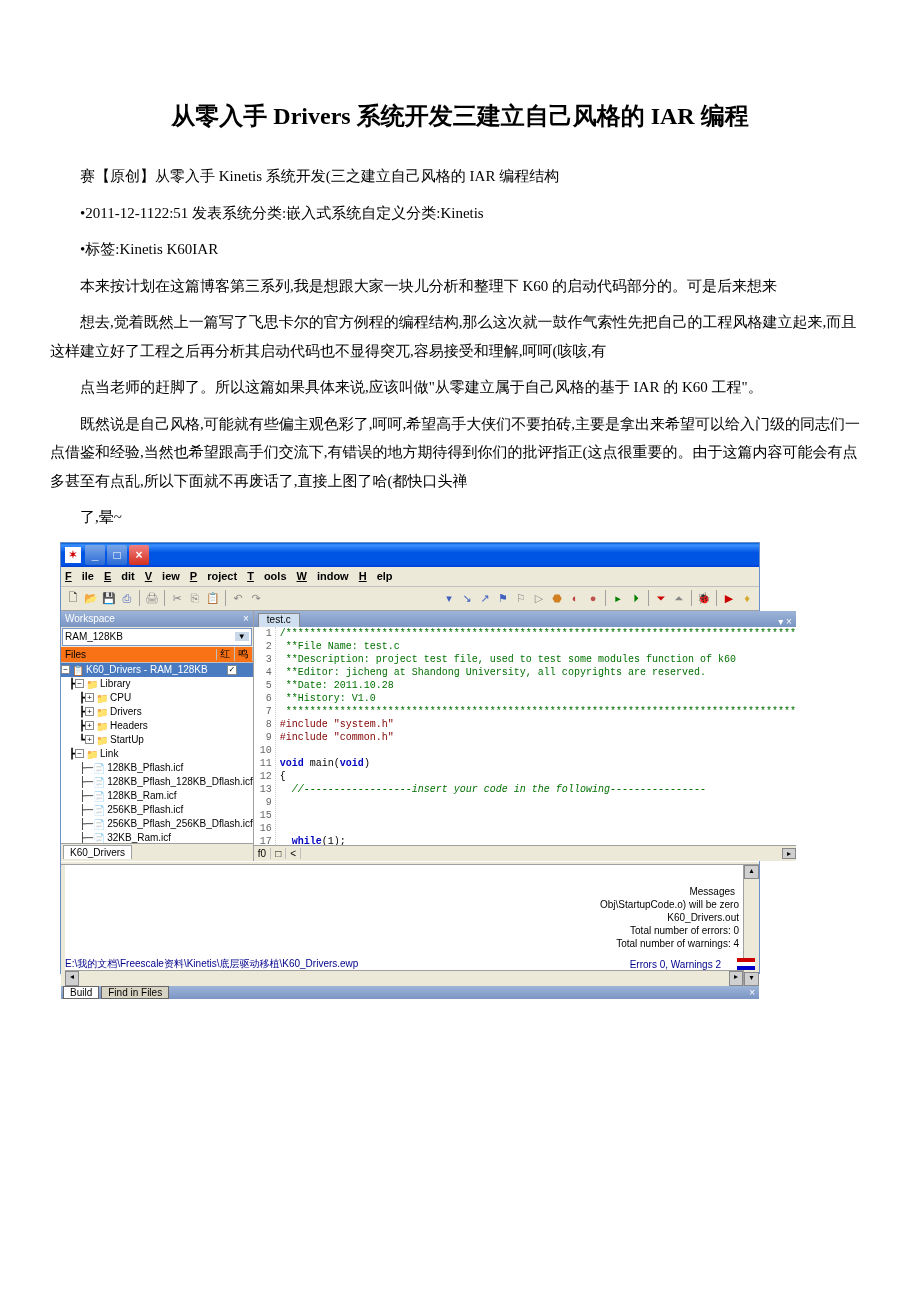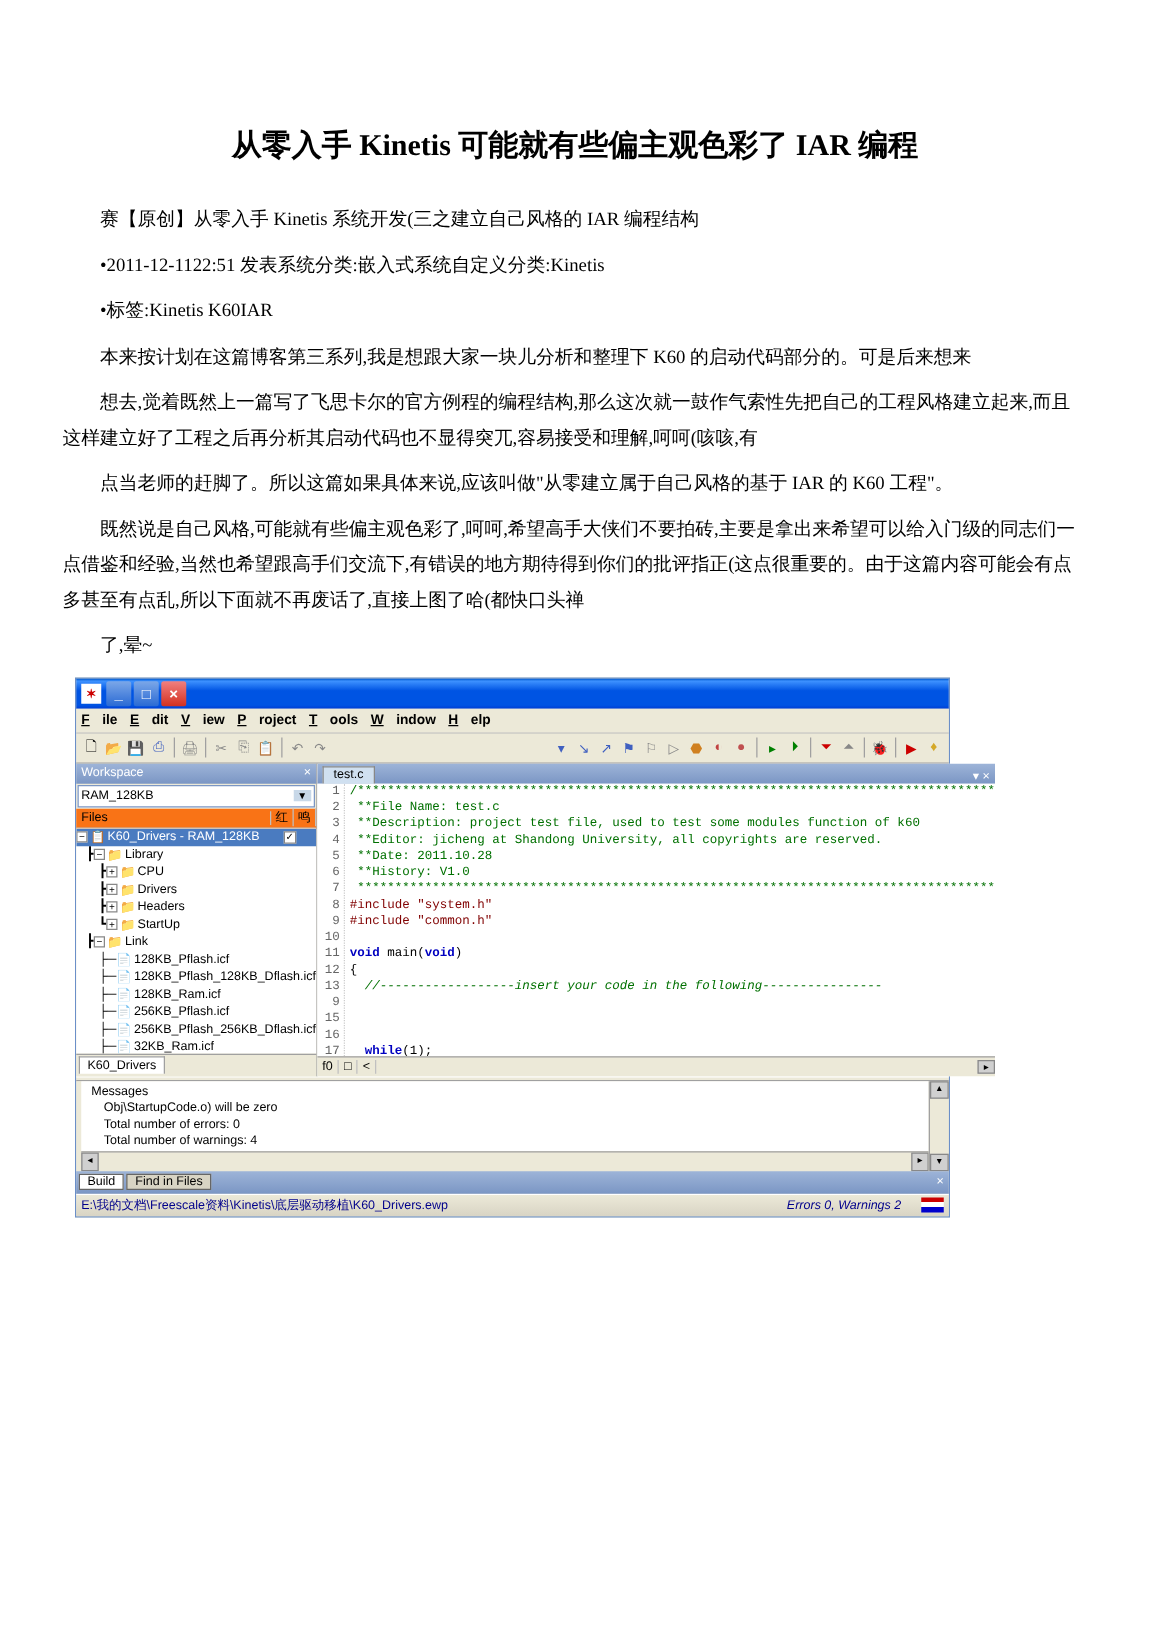--- a/index.html
+++ b/index.html
@@ -328,23 +328,24 @@
       width: 4px;
       background: #ece9d8;
     }
     .msg-body {
       flex: 1;
       display: flex;
     }
     .msg-content {
       flex: 1;
       background: #fff;
-      padding: 2px 4px;
+      padding: 20px 4px;
       font-size: 10px;
       line-height: 13px;
+      text-align: right;
     }
     .msg-header {
       font-size: 10px;
       padding: 0 4px;
     }
     .msg-scroll {
       width: 16px;
       background: #ece9d8;
       border-left: 1px solid #a0a0a0;
       display: flex;
@@ -394,32 +395,32 @@
     .ide-statusbar {
       height: 18px;
       background: linear-gradient(#ece9d8, #d8d4c4);
       border-top: 1px solid #fff;
       display: flex;
       align-items: center;
       font-size: 10px;
       padding: 0 4px;
     }
     .sb-left { flex: 1; color: #00008b; }
-    .sb-errors { color: #00008b; margin-right: 10px; font-style: italic; }
+    .sb-errors { color: #00008b; margin-right: 10px; }
     .sb-flag {
       width: 18px; height: 12px;
       background: linear-gradient(to bottom, #c00 33%, #fff 33%, #fff 66%, #00c 66%);
       margin-left: 6px;
     }
   </style>
 </head>
 <body>
 
 <div class="doc-content">
-  <h1 class="doc-title">从零入手 Kinetis 可能就有些偏主观色彩了 IAR 编程</h1>
+  <h1 class="doc-title">从零入手 Drivers 系统开发三建立自己风格的 IAR 编程</h1>
 
   <p class="doc-para">赛【原创】从零入手 Kinetis 系统开发(三之建立自己风格的 IAR 编程结构</p>
   <p class="doc-para">•2011-12-1122:51 发表系统分类:嵌入式系统自定义分类:Kinetis</p>
   <p class="doc-para">•标签:Kinetis K60IAR</p>
   <p class="doc-para" style="text-indent:2em;">本来按计划在这篇博客第三系列,我是想跟大家一块儿分析和整理下 K60 的启动代码部分的。可是后来想来</p>
   <p class="doc-para">想去,觉着既然上一篇写了飞思卡尔的官方例程的编程结构,那么这次就一鼓作气索性先把自己的工程风格建立起来,而且这样建立好了工程之后再分析其启动代码也不显得突兀,容易接受和理解,呵呵(咳咳,有</p>
   <p class="doc-para">点当老师的赶脚了。所以这篇如果具体来说,应该叫做"从零建立属于自己风格的基于 IAR 的 K60 工程"。</p>
   <p class="doc-para">既然说是自己风格,可能就有些偏主观色彩了,呵呵,希望高手大侠们不要拍砖,主要是拿出来希望可以给入门级的同志们一点借鉴和经验,当然也希望跟高手们交流下,有错误的地方期待得到你们的批评指正(这点很重要的。由于这篇内容可能会有点多甚至有点乱,所以下面就不再废话了,直接上图了哈(都快口头禅</p>
 
   <div class="watermark" style="left:180px; top:495px;">WWW.bdocx.com</div>
@@ -579,20 +580,21 @@
     <div class="drag-handle"></div>
 
     <div class="messages-panel">
       <div class="msg-body">
         <div class="msg-grip"></div>
         <div style="flex:1;display:flex;flex-direction:column;">
           <div class="msg-content">
             <div class="msg-header">Messages</div>
             <div style="padding-left:14px;">
               <div>Obj\StartupCode.o) will be zero</div>
+              <div>K60_Drivers.out</div>
               <div></div>
               <div>Total number of errors: 0</div>
               <div>Total number of warnings: 4</div>
             </div>
           </div>
           <div class="msg-hscroll">
             <div class="msg-hscroll-arrow">◂</div>
             <div class="msg-hscroll-track"></div>
             <div class="msg-hscroll-arrow">▸</div>
           </div>

